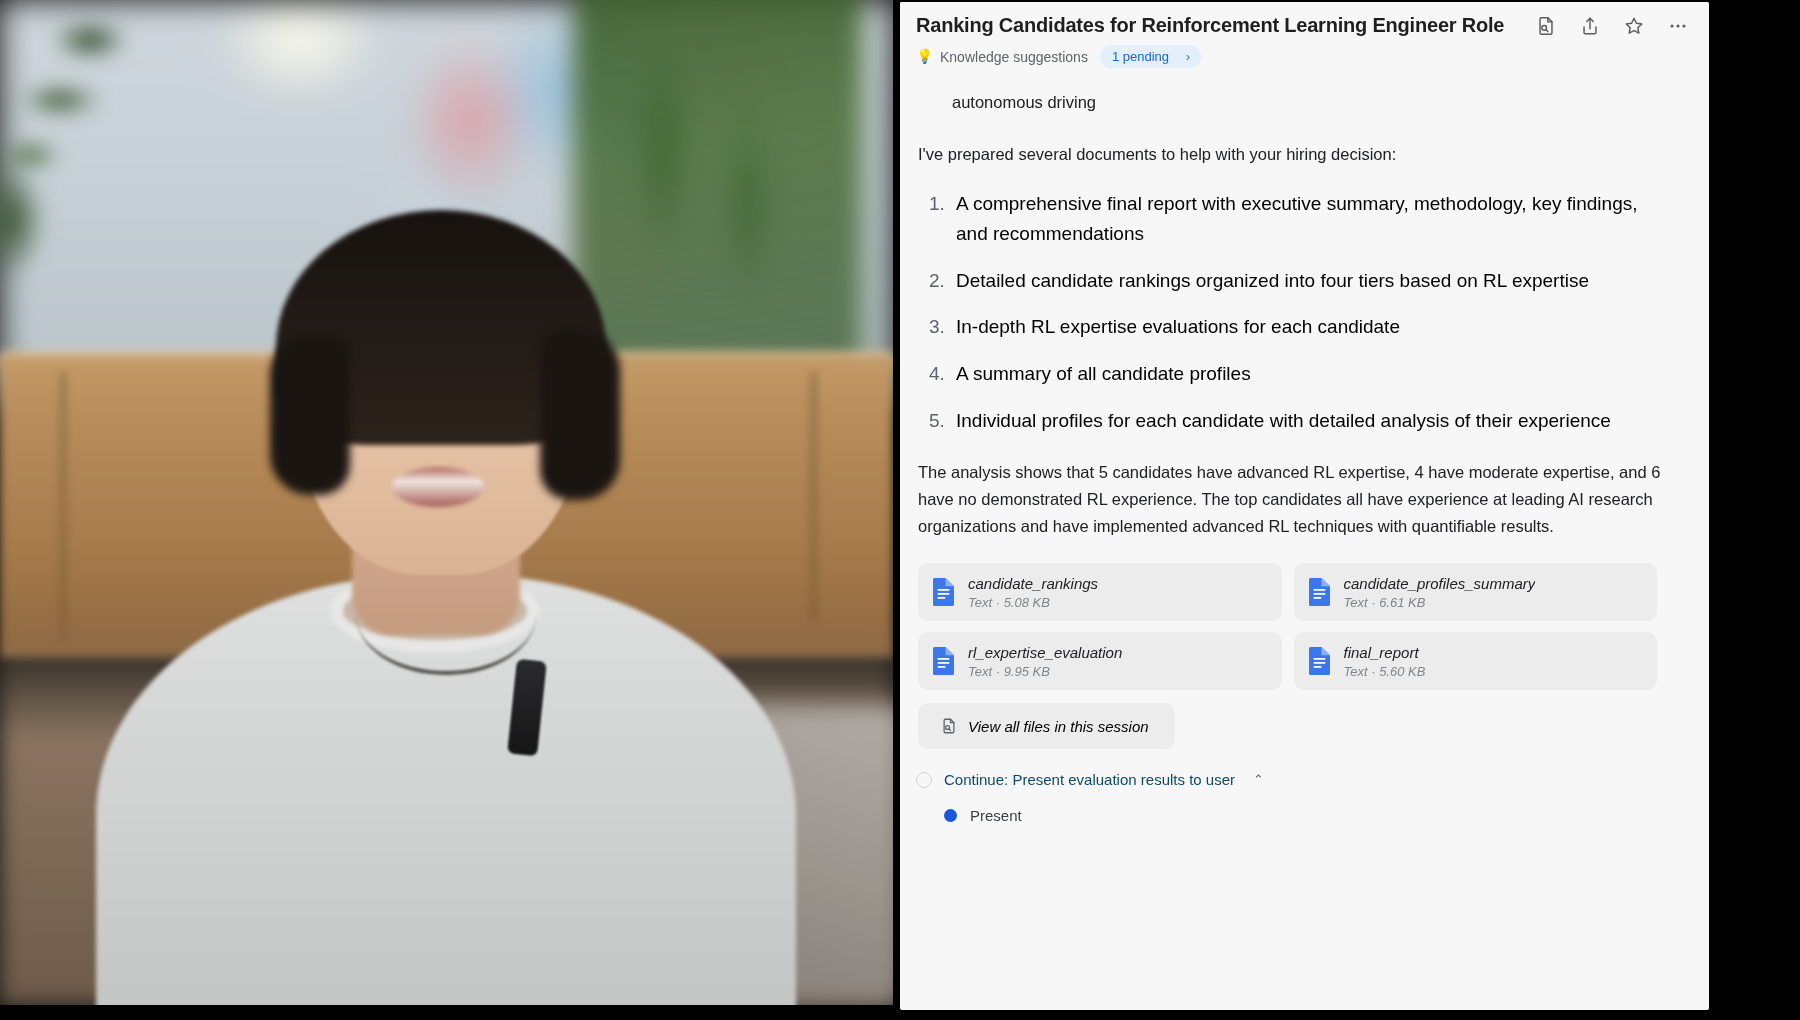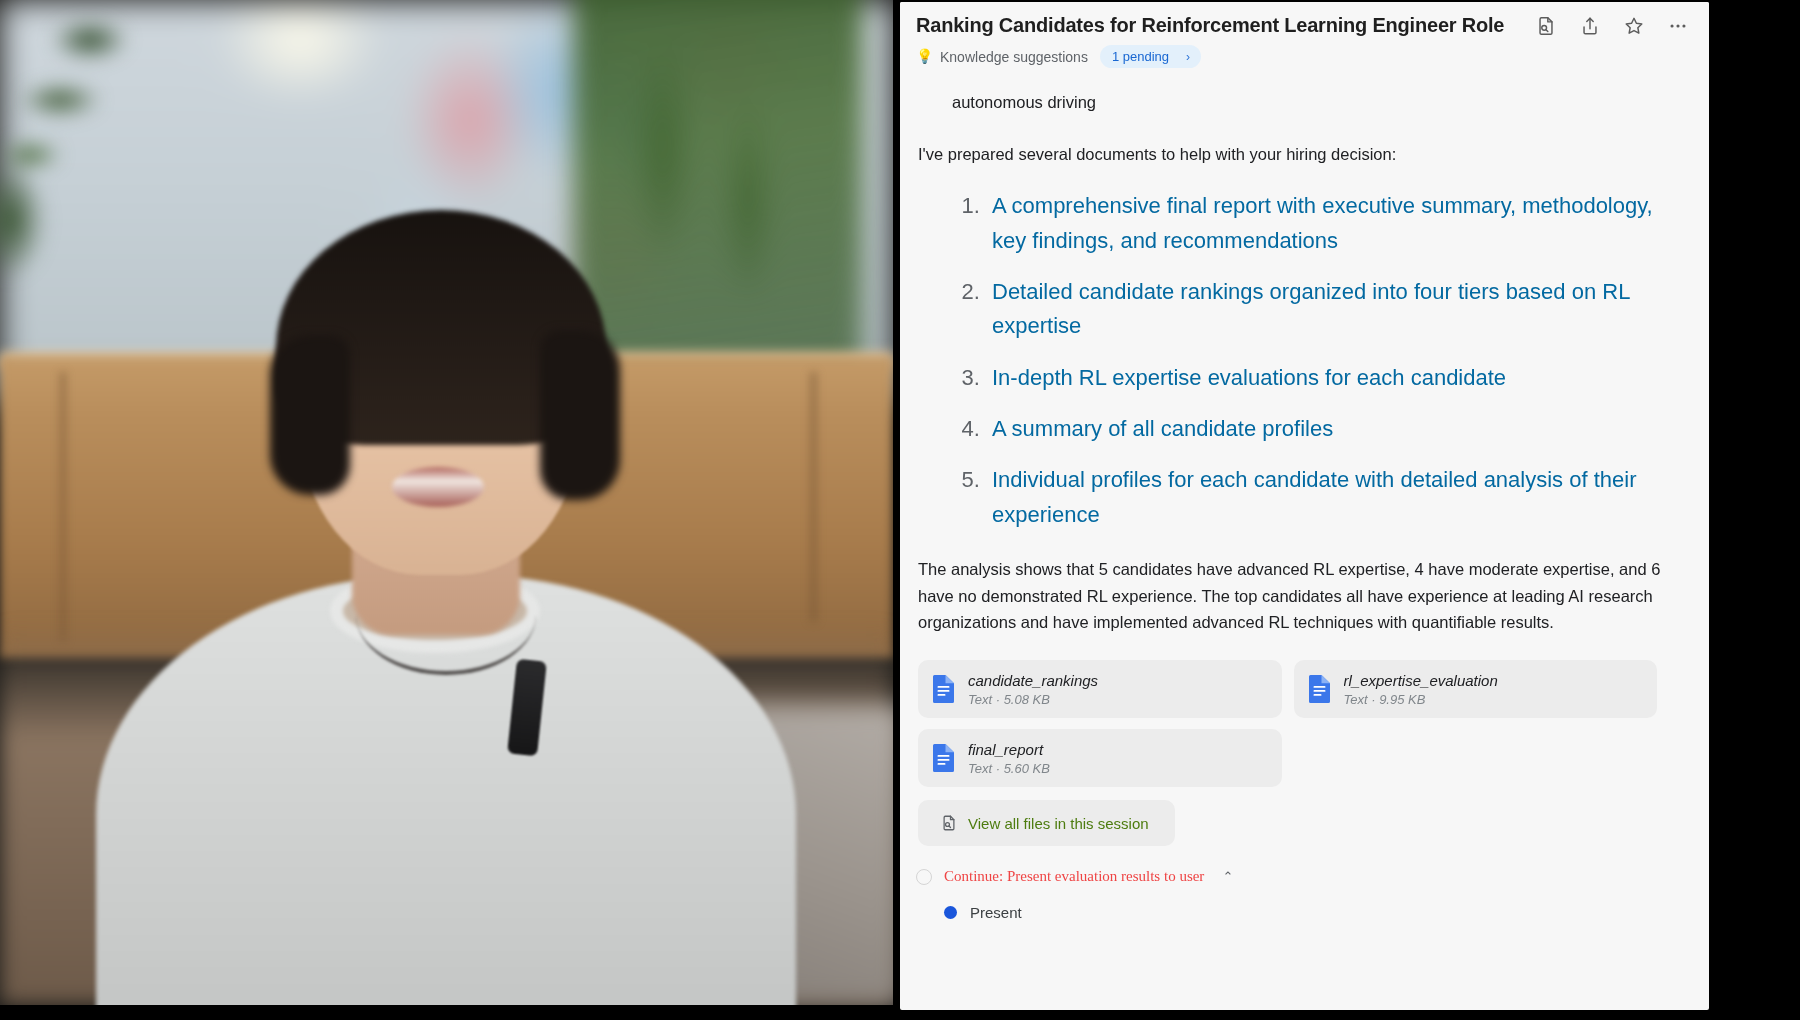--- a/index.html
+++ b/index.html
@@ -331,23 +331,22 @@
     line-height: 1.62;
     color: #202124;
     padding-left: 18px;
     margin-top: 26px;
   }
   .para.tight { margin-top: 24px; }
 
   ol.doc-list {
     margin-top: 22px;
     padding-left: 50px;
-    font-size: 22px;
-    color: #0369a1;
-    margin-left: 36px;
+    font-size: 19px;
+    color: #000000;
   }
   ol.doc-list li {
     margin-bottom: 17px;
     line-height: 1.56;
     padding-left: 6px;
   }
   ol.doc-list li::marker { color: #5f6368; }
 
   
   .file-grid {
@@ -383,42 +382,43 @@
   .viewall-row { padding-left: 18px; margin-top: 13px; }
   .viewall-btn {
     display: inline-flex;
     align-items: center;
     gap: 10px;
     background: #ececec;
     border: none;
     border-radius: 10px;
     padding: 14px 26px 14px 22px;
     font-size: 15px;
-    color: #4d7c0f;
+    color: #000000;
     cursor: pointer;
     font-family: "Liberation Sans", sans-serif;
+    font-style: italic;
   }
   .viewall-btn .fs-icon { width: 18px; height: 18px; color: #5f6368; }
   .viewall-btn .fs-icon svg { width: 100%; height: 100%; display: block; }
 
   
   .continue-block { margin-top: 22px; padding-left: 16px; }
   .continue-row {
     display: flex;
     align-items: center;
     gap: 12px;
     cursor: pointer;
   }
   .circle-outline {
     width: 16px; height: 16px;
     border: 1.6px solid #d5d5d5;
     border-radius: 50%;
     flex: 0 0 auto;
   }
-  .continue-label { font-size: 15px; color: #ef4444; font-family: Liberation Serif, serif; }
+  .continue-label { font-size: 15px; color: #0c4a6e; }
   .chev-up {
     font-size: 13px; color: #5f6368; margin-left: 6px; line-height: 1;
   }
   .continue-text {
     margin-top: 11px;
     padding-left: 28px;
     padding-right: 26px;
     font-size: 14.5px;
     line-height: 1.55;
     color: #5f6368;
@@ -563,48 +563,63 @@
                 <rect x="7.5" y="16" width="12" height="1.8" rx=".9" fill="#fff"></rect>
                 <rect x="7.5" y="20" width="8" height="1.8" rx=".9" fill="#fff"></rect>
               </svg>
             </span>
             <span class="file-meta">
               <span class="file-name">candidate_rankings</span>
               <span class="file-sub">Text · 5.08 KB</span>
             </span>
           </div>
 
-
           <div class="file-card">
             <span class="doc-icon">
               <svg viewBox="0 0 26 30">
                 <path d="M3 2.5A1.5 1.5 0 0 1 4.5 1h11L24 9.2v18.3A1.5 1.5 0 0 1 22.5 29h-18A1.5 1.5 0 0 1 3 27.5z" fill="#3b77ea"></path>
                 <path d="M15.5 1L24 9.2h-8.5z" fill="#8cb2f5"></path>
                 <rect x="7.5" y="12" width="12" height="1.8" rx=".9" fill="#fff"></rect>
                 <rect x="7.5" y="16" width="12" height="1.8" rx=".9" fill="#fff"></rect>
                 <rect x="7.5" y="20" width="8" height="1.8" rx=".9" fill="#fff"></rect>
               </svg>
             </span>
             <span class="file-meta">
-              <span class="file-name">rl_expertise_evaluation</span>
-              <span class="file-sub">Text · 9.95 KB</span>
+              <span class="file-name">candidate_profiles_summary</span>
+              <span class="file-sub">Text · 6.61 KB</span>
             </span>
           </div>
 
           <div class="file-card">
             <span class="doc-icon">
               <svg viewBox="0 0 26 30">
                 <path d="M3 2.5A1.5 1.5 0 0 1 4.5 1h11L24 9.2v18.3A1.5 1.5 0 0 1 22.5 29h-18A1.5 1.5 0 0 1 3 27.5z" fill="#3b77ea"></path>
                 <path d="M15.5 1L24 9.2h-8.5z" fill="#8cb2f5"></path>
                 <rect x="7.5" y="12" width="12" height="1.8" rx=".9" fill="#fff"></rect>
                 <rect x="7.5" y="16" width="12" height="1.8" rx=".9" fill="#fff"></rect>
                 <rect x="7.5" y="20" width="8" height="1.8" rx=".9" fill="#fff"></rect>
               </svg>
             </span>
             <span class="file-meta">
+              <span class="file-name">rl_expertise_evaluation</span>
+              <span class="file-sub">Text · 9.95 KB</span>
+            </span>
+          </div>
+
+          <div class="file-card">
+            <span class="doc-icon">
+              <svg viewBox="0 0 26 30">
+                <path d="M3 2.5A1.5 1.5 0 0 1 4.5 1h11L24 9.2v18.3A1.5 1.5 0 0 1 22.5 29h-18A1.5 1.5 0 0 1 3 27.5z" fill="#3b77ea"></path>
+                <path d="M15.5 1L24 9.2h-8.5z" fill="#8cb2f5"></path>
+                <rect x="7.5" y="12" width="12" height="1.8" rx=".9" fill="#fff"></rect>
+                <rect x="7.5" y="16" width="12" height="1.8" rx=".9" fill="#fff"></rect>
+                <rect x="7.5" y="20" width="8" height="1.8" rx=".9" fill="#fff"></rect>
+              </svg>
+            </span>
+            <span class="file-meta">
               <span class="file-name">final_report</span>
               <span class="file-sub">Text · 5.60 KB</span>
             </span>
           </div>
 
         </div>
 
         <div class="viewall-row">
           <button class="viewall-btn">
             <span class="fs-icon">

